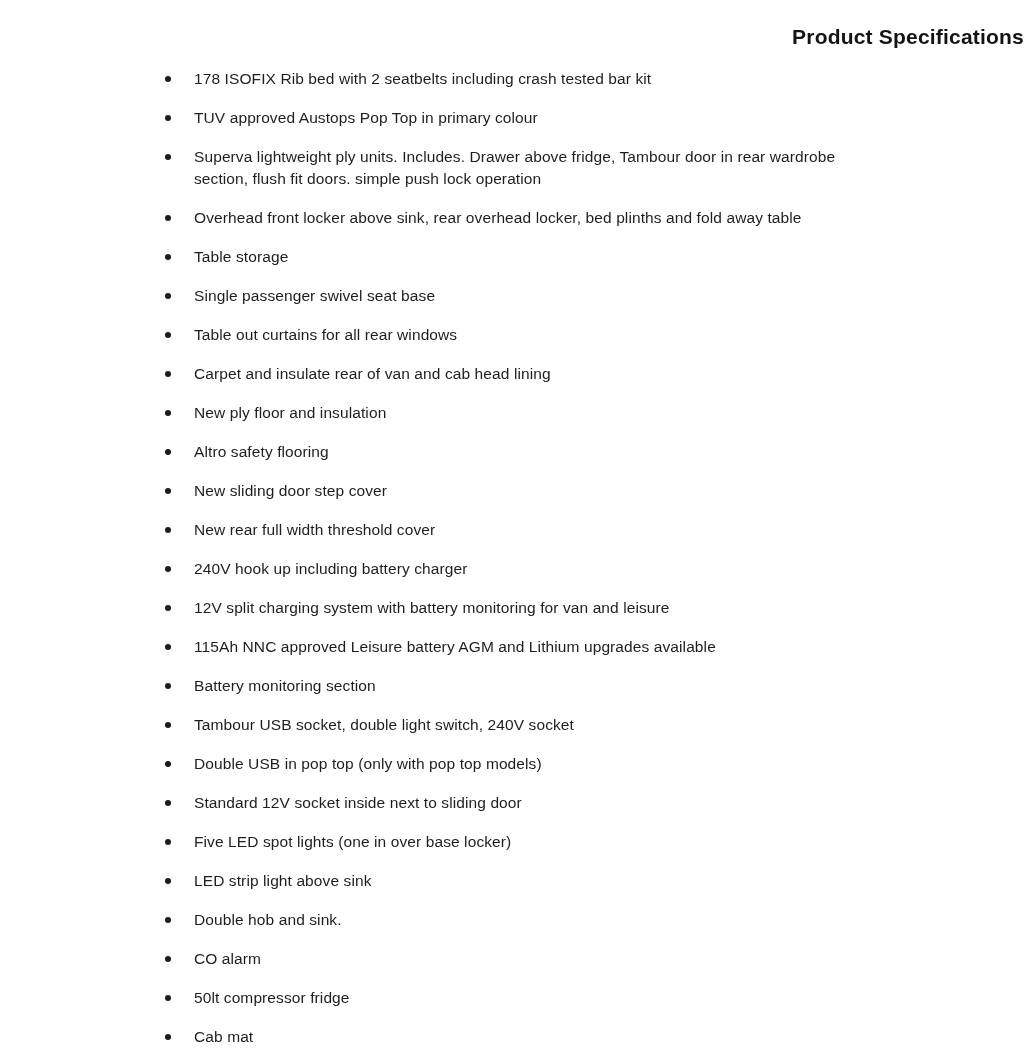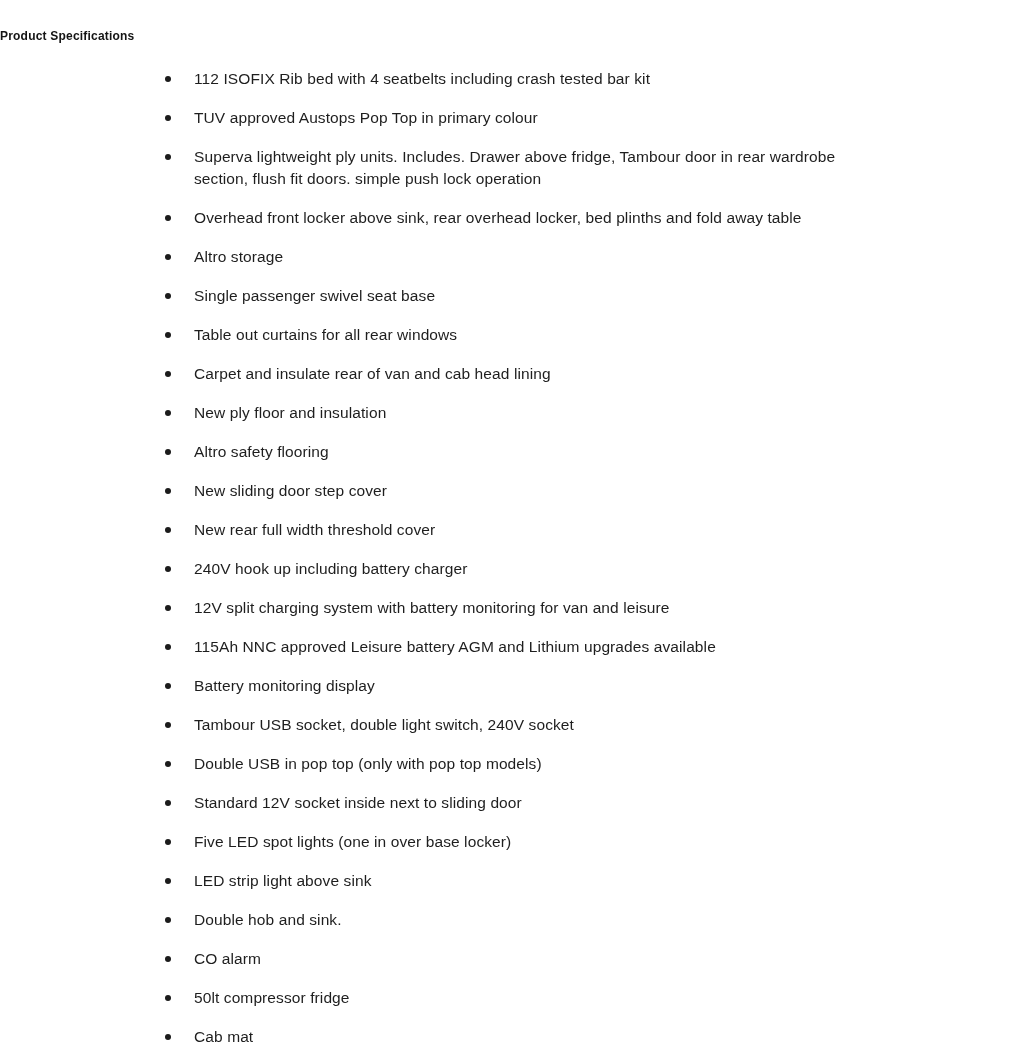--- a/index.html
+++ b/index.html
@@ -14,24 +14,24 @@
     font-family: "Liberation Sans", sans-serif;
     color: #1e1e1e;
     overflow: hidden;
   }
   .page {
     width: 1024px;
     height: 1054px;
     background: #ffffff;
   }
   .title {
-    font-size: 12px;
+    font-size: 21px;
     font-weight: 700;
     line-height: 19px;
-    text-align: left;
+    text-align: right;
     color: #141414;
     margin: 27px 0 0 0;
     letter-spacing: 0.2px;
   }
   .spec-list {
     list-style: none;
     margin: 22px 0 0 0;
     padding: 0 0 0 160px;
   }
   .spec-list li {
@@ -56,37 +56,37 @@
   }
 </style>
 </head>
 <body>
 
 <div class="page">
   <h1 class="title">Product Specifications</h1>
   <ul class="spec-list">
       <li>
         <span class="bullet"></span>
-        <span class="item-text">112 ISOFIX Rib bed with 4 seatbelts including crash tested bar kit</span>
+        <span class="item-text">178 ISOFIX Rib bed with 2 seatbelts including crash tested bar kit</span>
       </li>
       <li>
         <span class="bullet"></span>
         <span class="item-text">TUV approved Austops Pop Top in primary colour</span>
       </li>
       <li>
         <span class="bullet"></span>
         <span class="item-text">Superva lightweight ply units. Includes. Drawer above fridge, Tambour door in rear wardrobe section, flush fit doors. simple push lock operation</span>
       </li>
       <li>
         <span class="bullet"></span>
         <span class="item-text">Overhead front locker above sink, rear overhead locker, bed plinths and fold away table</span>
       </li>
       <li>
         <span class="bullet"></span>
-        <span class="item-text">Altro storage</span>
+        <span class="item-text">Table storage</span>
       </li>
       <li>
         <span class="bullet"></span>
         <span class="item-text">Single passenger swivel seat base</span>
       </li>
       <li>
         <span class="bullet"></span>
         <span class="item-text">Table out curtains for all rear windows</span>
       </li>
       <li>
@@ -116,21 +116,21 @@
       <li>
         <span class="bullet"></span>
         <span class="item-text">12V split charging system with battery monitoring for van and leisure</span>
       </li>
       <li>
         <span class="bullet"></span>
         <span class="item-text">115Ah NNC approved Leisure battery AGM and Lithium upgrades available</span>
       </li>
       <li>
         <span class="bullet"></span>
-        <span class="item-text">Battery monitoring display</span>
+        <span class="item-text">Battery monitoring section</span>
       </li>
       <li>
         <span class="bullet"></span>
         <span class="item-text">Tambour USB socket, double light switch, 240V socket</span>
       </li>
       <li>
         <span class="bullet"></span>
         <span class="item-text">Double USB in pop top (only with pop top models)</span>
       </li>
       <li>

